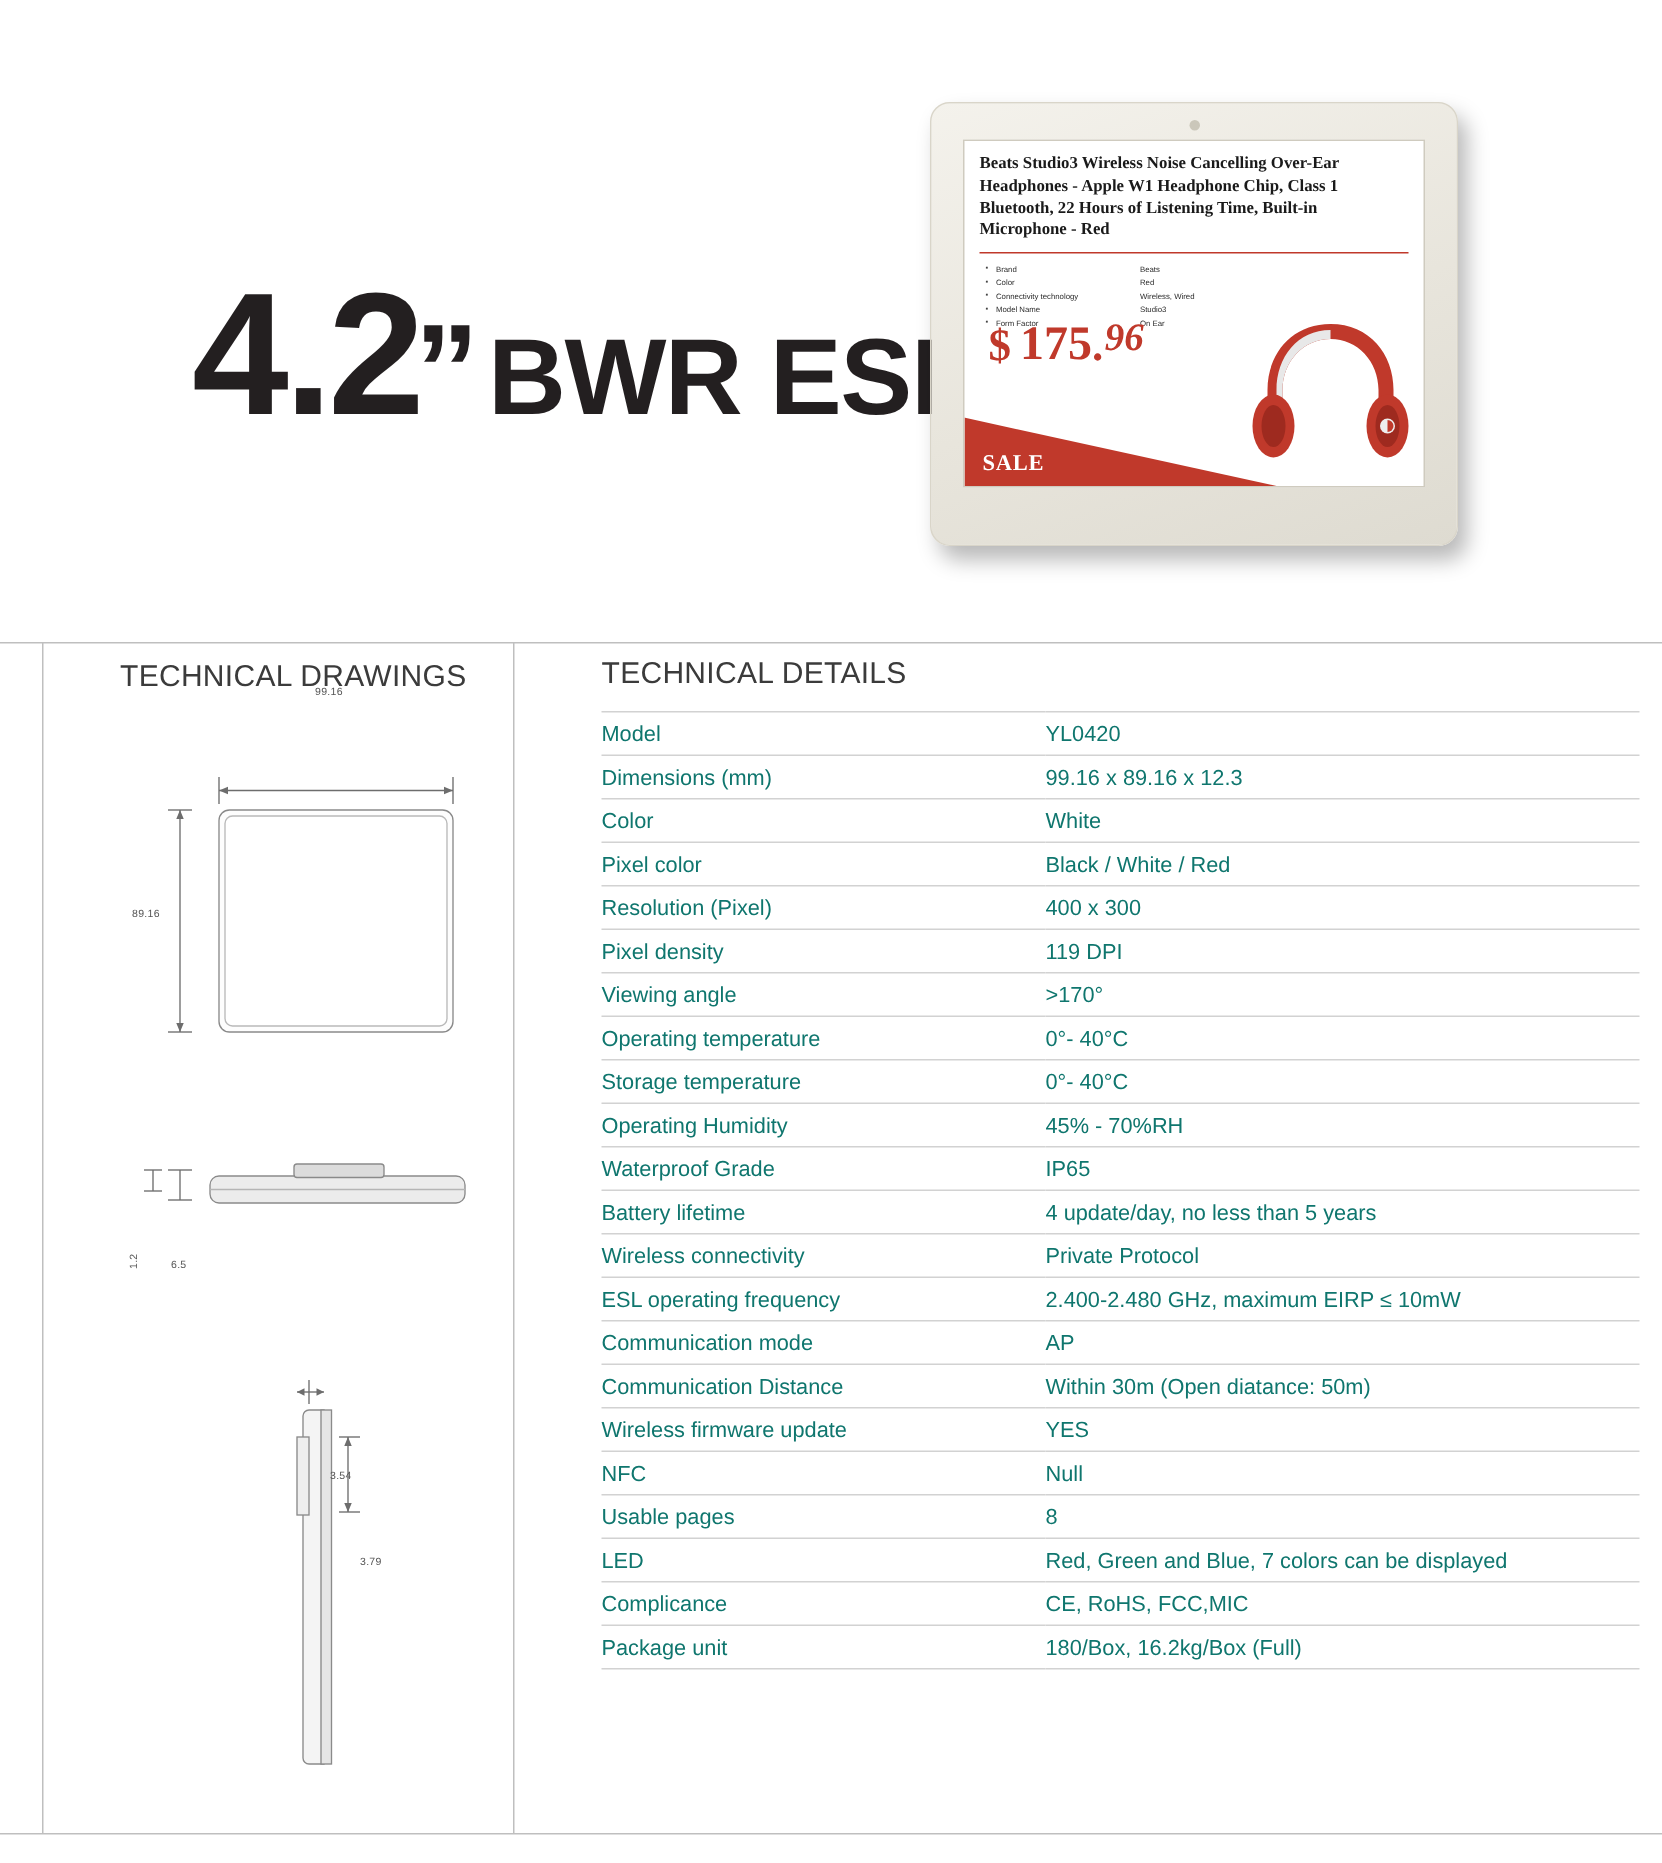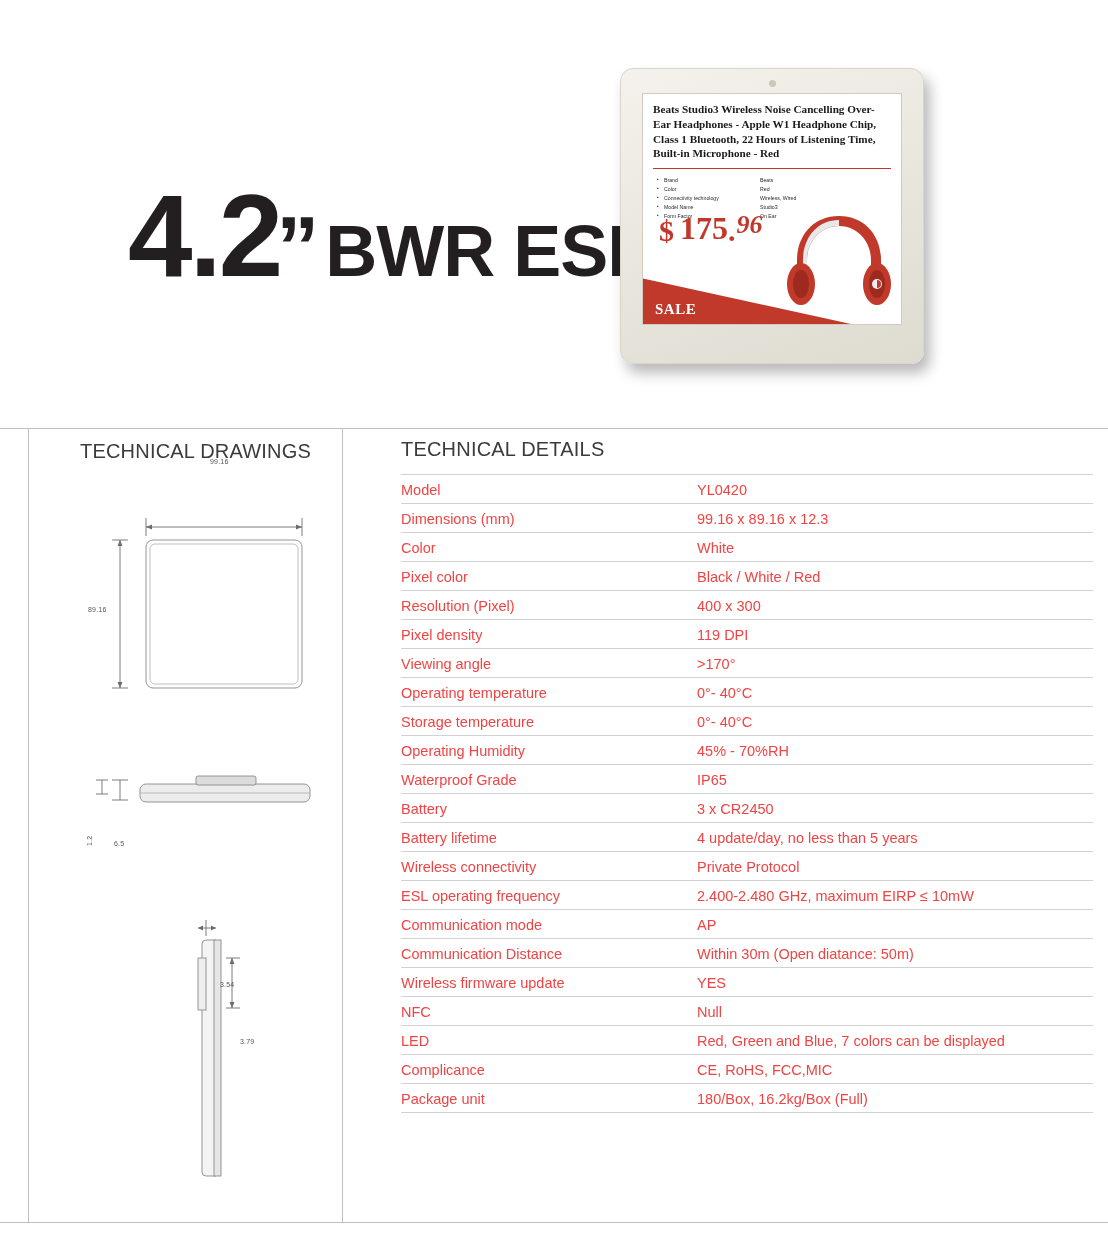--- a/index.html
+++ b/index.html
@@ -50,21 +50,21 @@
     line-height: 1;
     margin-left: 6px;
     color: #231f20;
   }
 
   
   .device-wrap {
     position: absolute;
     left: 620px;
     top: 68px;
-    width: 304px;
+    width: 352px;
     height: 296px;
   }
   .device {
     position: absolute;
     inset: 0;
     background: linear-gradient(160deg, #f4f2ec 0%, #e8e5dc 55%, #dedbd1 100%);
     border-radius: 13px;
     box-shadow: 6px 9px 14px rgba(0,0,0,0.28);
     border: 1px solid #d9d5c9;
   }
@@ -274,21 +274,21 @@
     left: 58px;
     top: 10px;
   }
   table.specs {
     position: absolute;
     left: 58px;
     top: 46px;
     width: 692px;
     border-collapse: collapse;
     font-size: 14.5px;
-    color: #ef4444;
+    color: #0f766e;
   }
   table.specs td {
     border-bottom: 1px solid #d2d2d2;
     padding: 6px 0 5px 0;
     height: 17px;
     vertical-align: middle;
     white-space: nowrap;
   }
   table.specs tr:first-child td {
     border-top: 1px solid #d2d2d2;
@@ -479,24 +479,20 @@
         </tr>
       <tr>
           <td class="k">Operating Humidity</td>
           <td class="v">45% - 70%RH</td>
         </tr>
       <tr>
           <td class="k">Waterproof Grade</td>
           <td class="v">IP65</td>
         </tr>
       <tr>
-          <td class="k">Battery</td>
-          <td class="v">3 x CR2450</td>
-        </tr>
-      <tr>
           <td class="k">Battery lifetime</td>
           <td class="v">4 update/day, no less than 5 years</td>
         </tr>
       <tr>
           <td class="k">Wireless connectivity</td>
           <td class="v">Private Protocol</td>
         </tr>
       <tr>
           <td class="k">ESL operating frequency</td>
           <td class="v">2.400-2.480 GHz, maximum EIRP ≤ 10mW</td>
@@ -509,20 +505,24 @@
           <td class="k">Communication Distance</td>
           <td class="v">Within 30m (Open diatance: 50m)</td>
         </tr>
       <tr>
           <td class="k">Wireless firmware update</td>
           <td class="v">YES</td>
         </tr>
       <tr>
           <td class="k">NFC</td>
           <td class="v">Null</td>
+        </tr>
+      <tr>
+          <td class="k">Usable pages</td>
+          <td class="v">8</td>
         </tr>
       <tr>
           <td class="k">LED</td>
           <td class="v">Red, Green and Blue, 7 colors can be displayed</td>
         </tr>
       <tr>
           <td class="k">Complicance</td>
           <td class="v">CE, RoHS, FCC,MIC</td>
         </tr>
       <tr>

